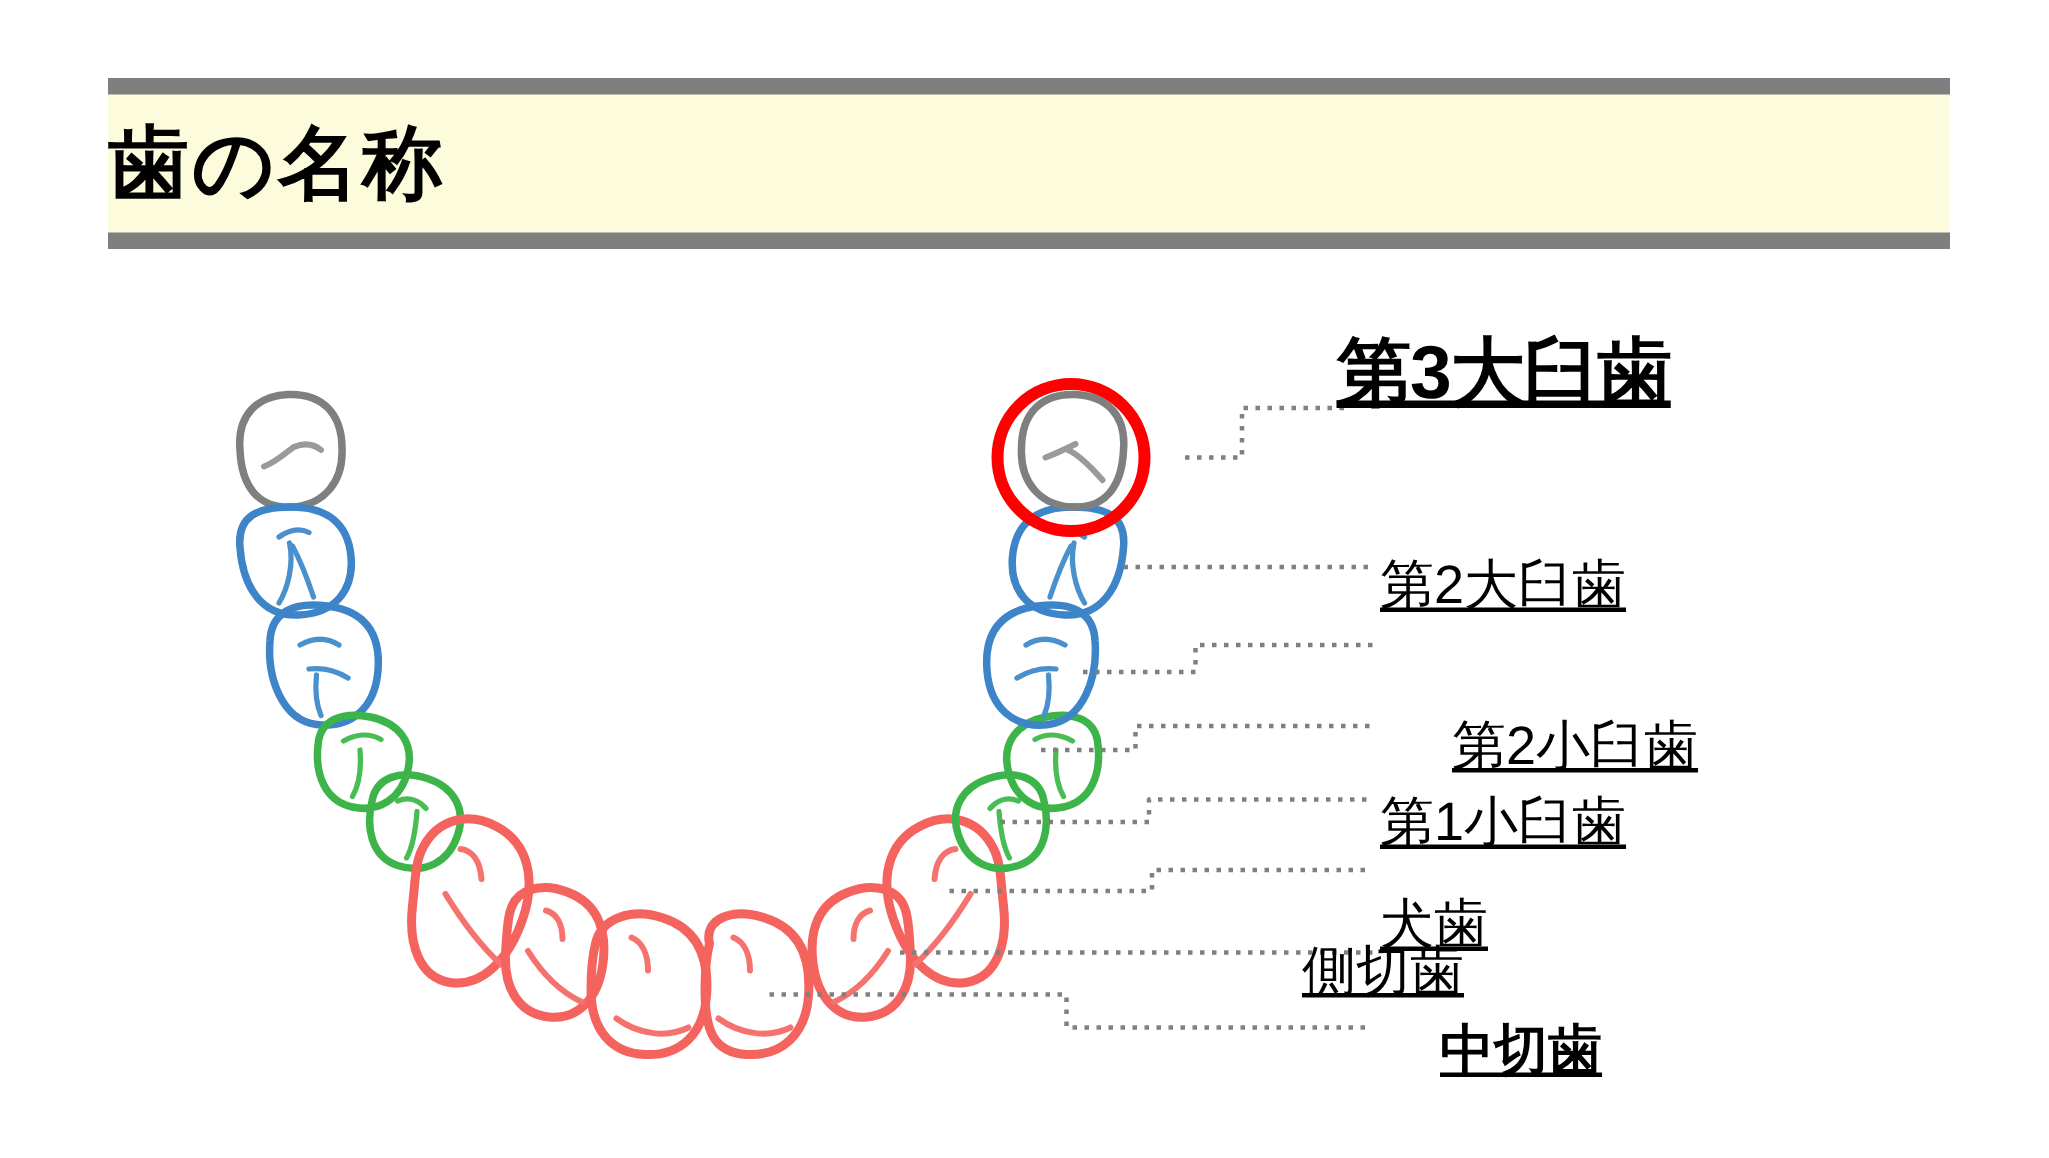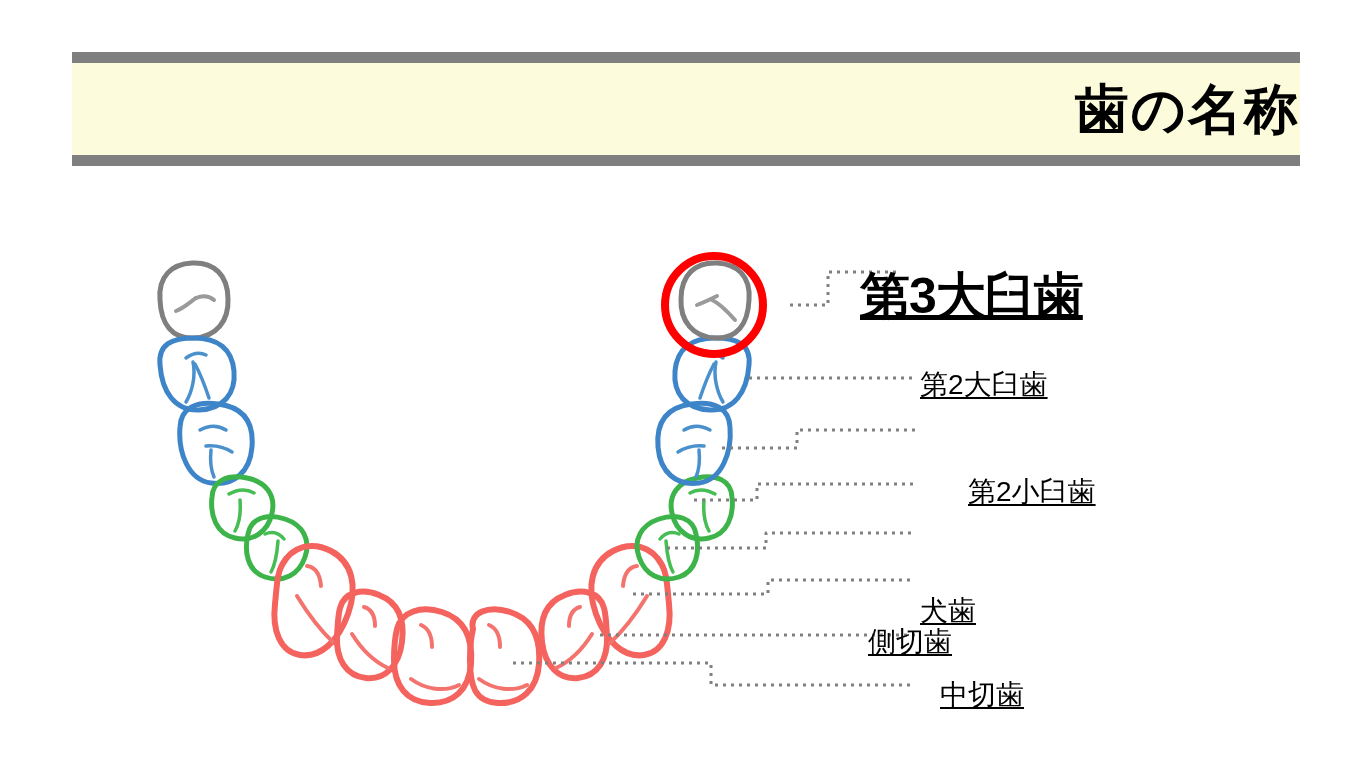--- a/index.html
+++ b/index.html
@@ -48,21 +48,21 @@
     height: 11px;
     background: #7f7f7f;
   }
   #title-text {
     position: absolute;
     left: 72px;
     top: 63px;
     width: 1228px;
     height: 92px;
     line-height: 92px;
-    text-align: right;
+    text-align: left;
     font-size: 54px;
     font-weight: bold;
     color: #000000;
     letter-spacing: 2px;
     white-space: nowrap;
   }
   
   #diagram {
     position: absolute;
     left: 0;
@@ -80,21 +80,21 @@
     text-underline-offset: 3px;
     font-family: "Liberation Sans", "DejaVu Sans", sans-serif;
   }
   .label.big {
     font-size: 50px;
     font-weight: bold;
     letter-spacing: -1px;
     text-underline-offset: 2px;
   }
   .label.small {
-    font-size: 28px;
+    font-size: 36px;
     font-weight: normal;
     letter-spacing: 0px;
   }
 </style>
 </head>
 <body>
 
 <div id="slide">
 
   <div id="title-banner"></div>
@@ -245,21 +245,22 @@
         <polyline points="633,594 768,594 768,580 915,580"></polyline>
 
         <polyline points="600,635 915,635"></polyline>
 
         <polyline points="513,663 711,663 711,685 915,685"></polyline>
       </g>
 
     </g>
   </svg>
 
-  <div class="label big" style="left:860px; top:215px;margin-top:48px;">第3大臼歯</div>
+  <div class="label big" style="left:891px; top:215px;">第3大臼歯</div>
 
   <div class="label small" style="left:920px; top:366px;">第2大臼歯</div>
   <div class="label small" style="left:920px; top:473px;margin-left:48px;">第2小臼歯</div>
+  <div class="label small" style="left:920px; top:524px;">第1小臼歯</div>
   <div class="label small" style="left:920px; top:592px;">犬歯</div>
   <div class="label small" style="left:868px; top:623px;">側切歯</div>
-  <div class="label small" style="left:940px; top:676px;">中切歯</div>
+  <div class="label small" style="left:960px; top:676px;font-weight:bold;">中切歯</div>
 
 </div>
 
 </body></html>

